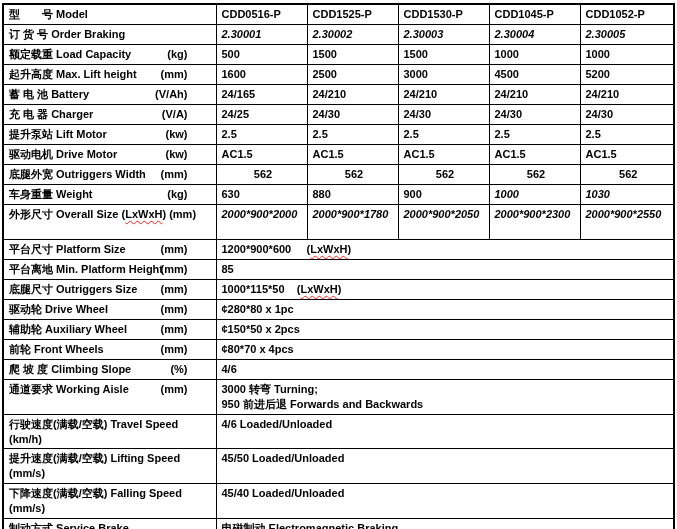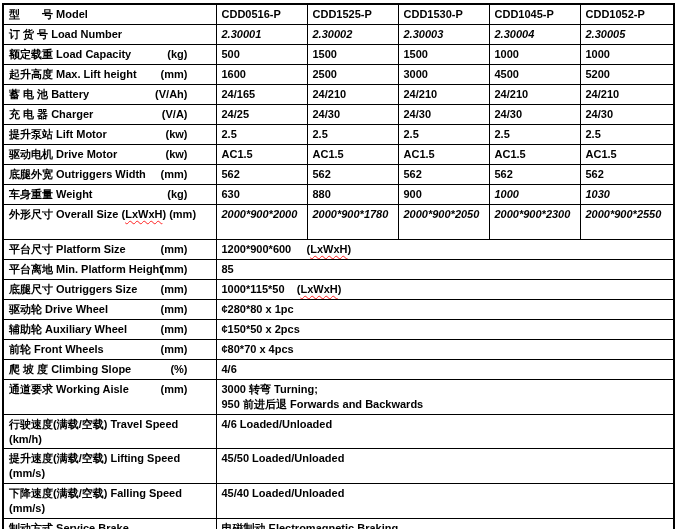--- a/index.html
+++ b/index.html
@@ -36,21 +36,21 @@
   }
   .label-line{white-space:normal;}
   .squiggle{
     text-decoration-line:underline;
     text-decoration-style:wavy;
     text-decoration-color:var(--sq);
     text-decoration-thickness:1px;
     text-underline-offset:2px;
   }
   .c-blue{color:var(--blue);margin-left:44px;}
-  .c-steel{color:var(--steel);}
+  .c-steel{color:var(--steel);text-align:center;}
   .c-red{color:var(--red);}
   .c-black{color:var(--black);font-style:italic;}
 </style>
 </head>
 <body style="background: rgb(255, 255, 255);">
 
 <div class="table-wrap">
   <table class="spec">
     <colgroup>
         <col style="width: 213px;">
@@ -66,21 +66,21 @@
             <div class="label-line"><span>型　　号 Model</span></div>
           </td>
           <td class="value-cell c-blue">CDD0516-P</td>
           <td class="value-cell c-blue">CDD1525-P</td>
           <td class="value-cell c-blue">CDD1530-P</td>
           <td class="value-cell c-blue">CDD1045-P</td>
           <td class="value-cell c-blue">CDD1052-P</td>
         </tr>
         <tr class="row-s">
           <td class="label-cell">
-            <div class="label-line"><span>订 货 号 Load Number</span></div>
+            <div class="label-line"><span>订 货 号 Order Braking</span></div>
           </td>
           <td class="value-cell c-black">2.30001</td>
           <td class="value-cell c-black">2.30002</td>
           <td class="value-cell c-black">2.30003</td>
           <td class="value-cell c-black">2.30004</td>
           <td class="value-cell c-black">2.30005</td>
         </tr>
         <tr class="row-s">
           <td class="label-cell">
             <div class="label-line"><span>额定载重  Load Capacity</span></div>

